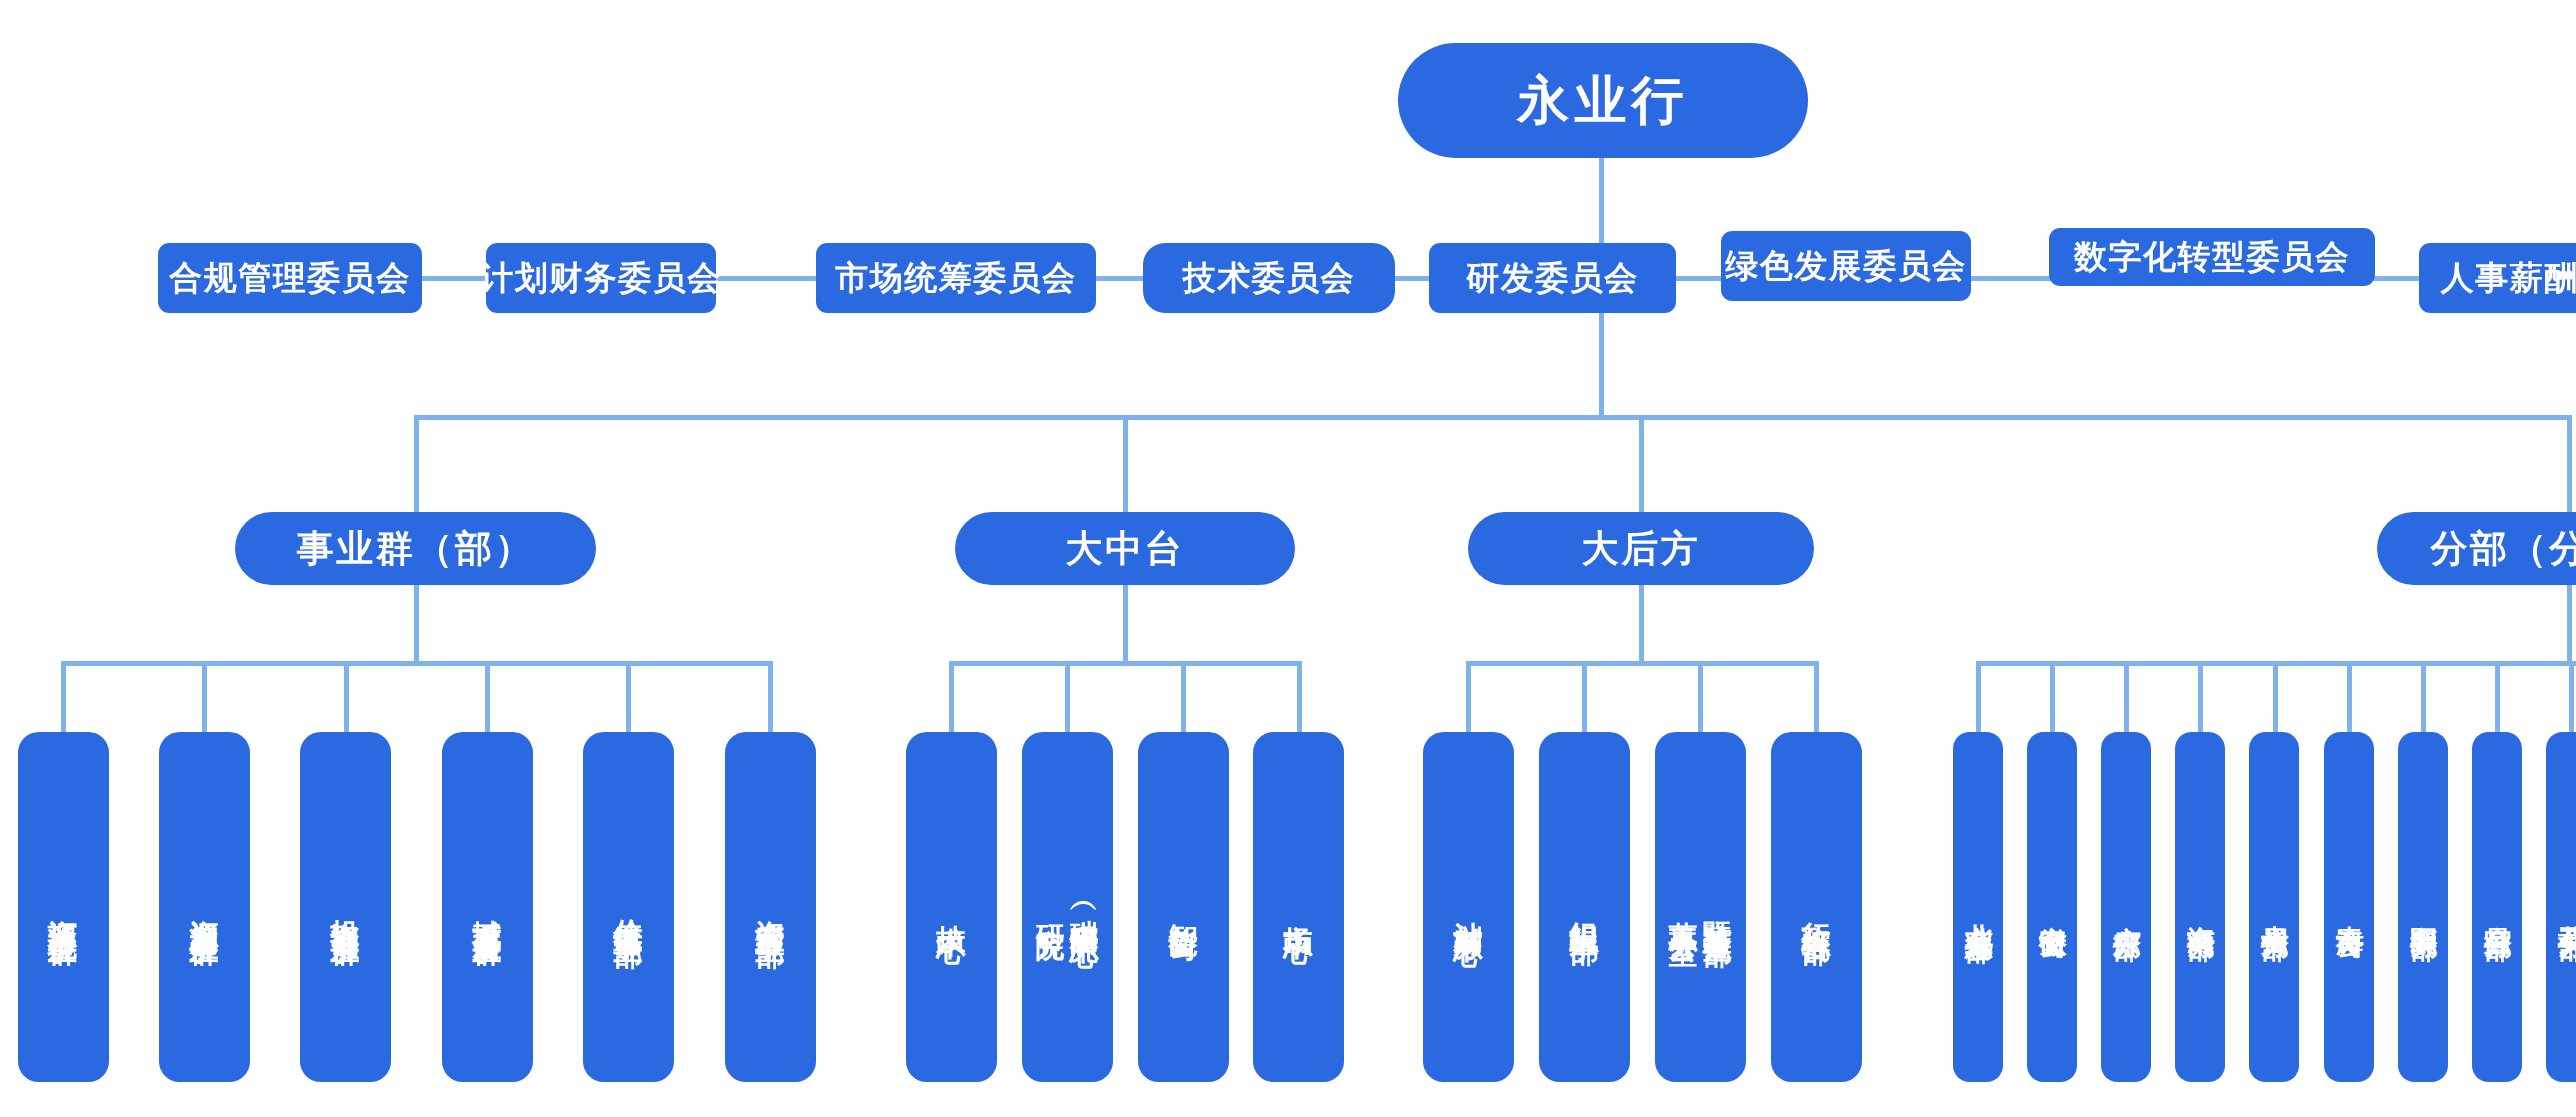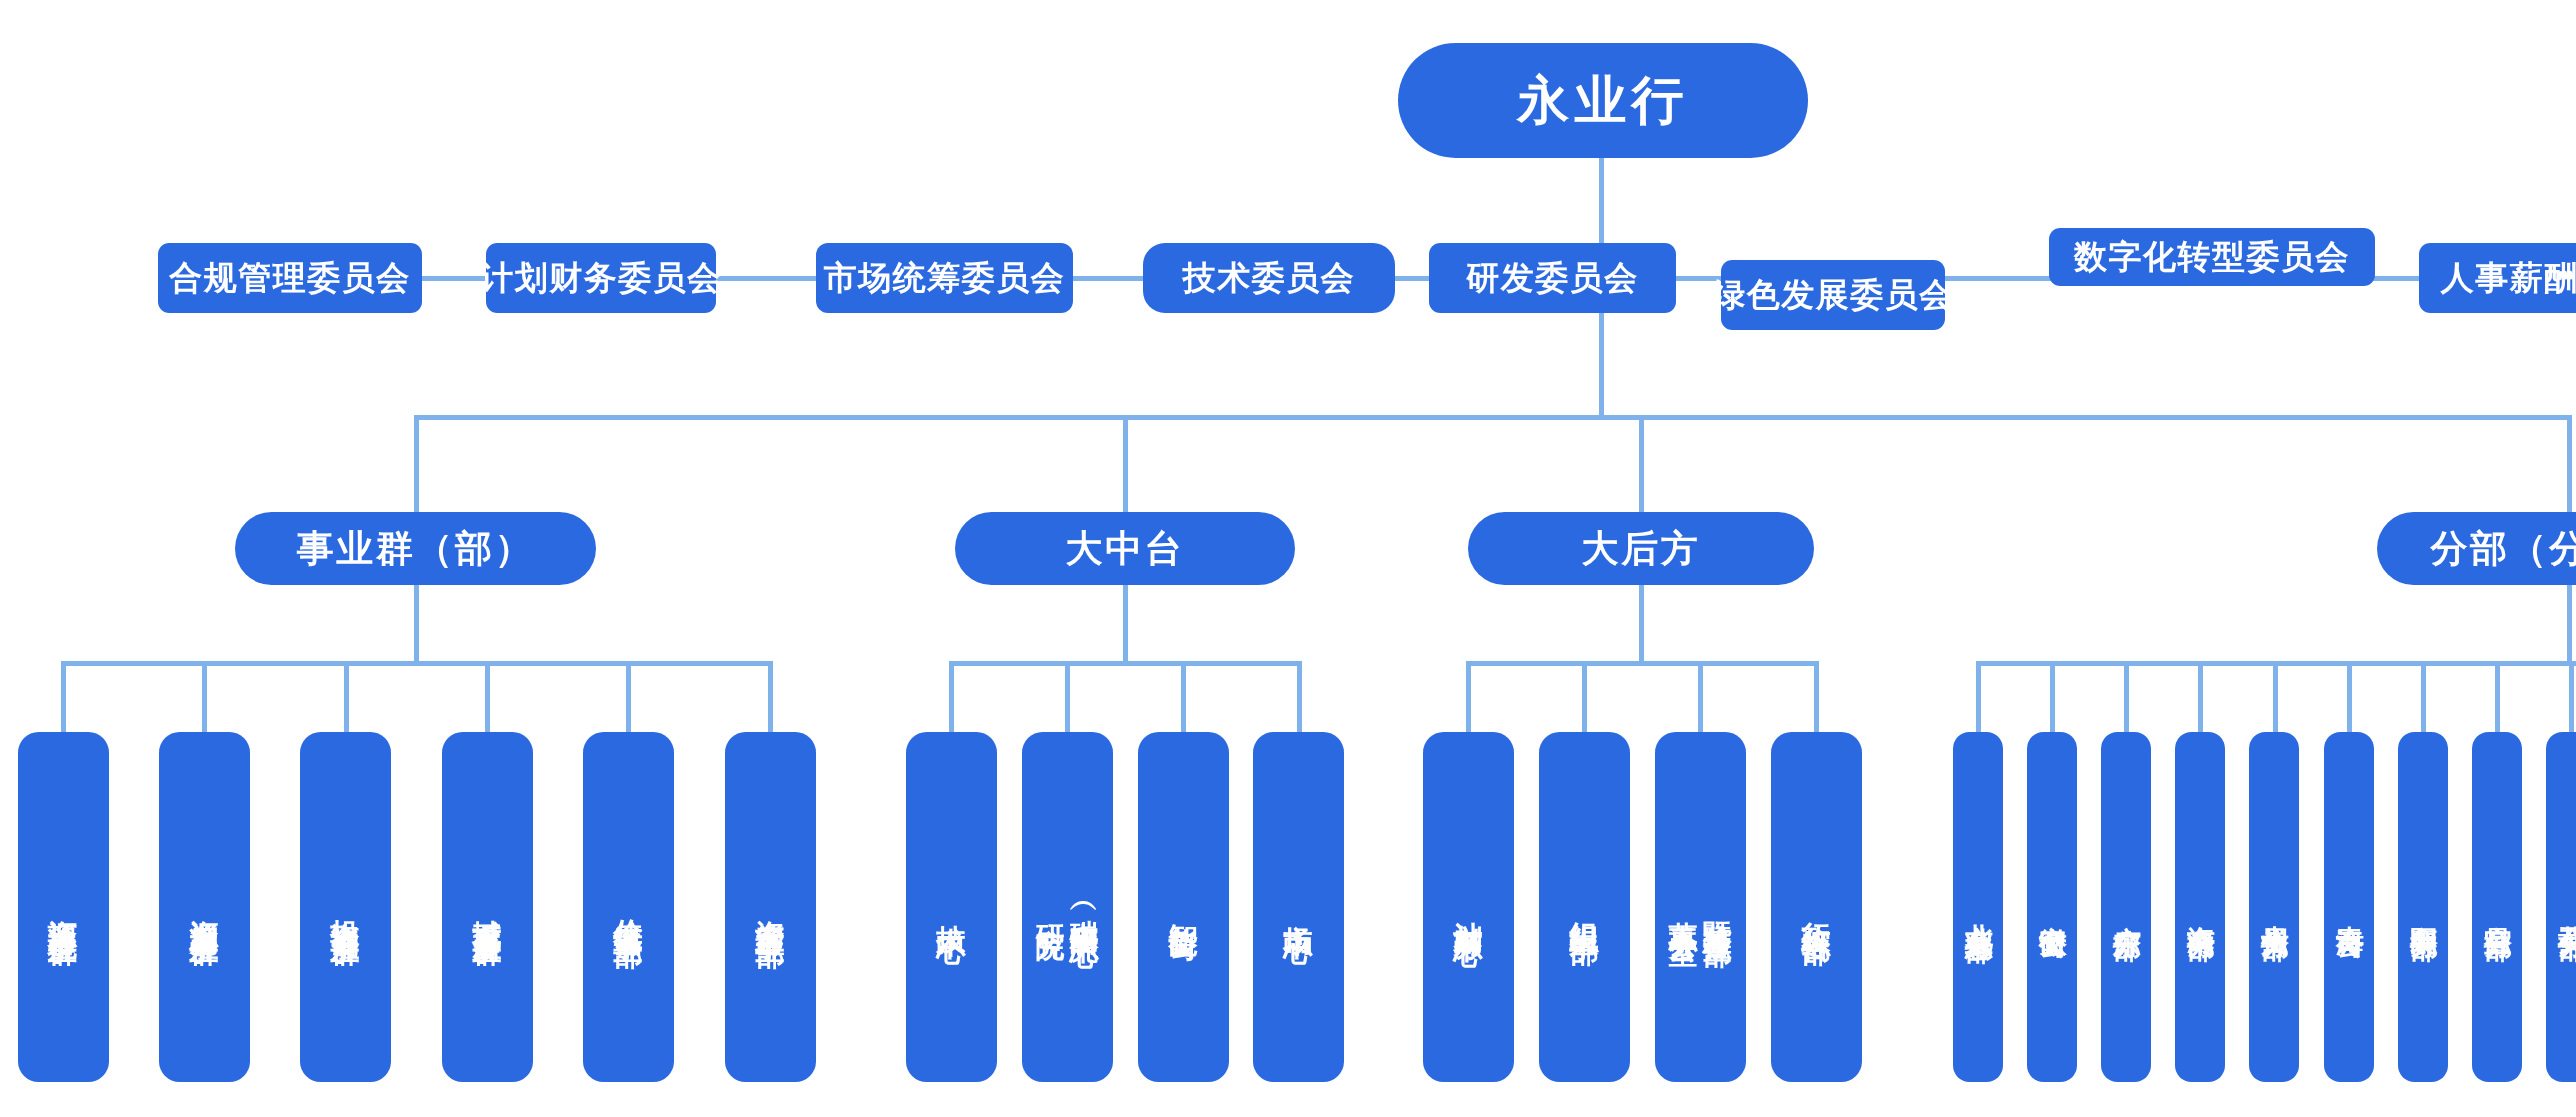--- a/index.html
+++ b/index.html
@@ -86,24 +86,24 @@
       <div class="line" style="left: 2273px; top: 661px; width: 4.6px; height: 71px;"></div>
       <div class="line" style="left: 2347px; top: 661px; width: 4.6px; height: 71px;"></div>
       <div class="line" style="left: 2421px; top: 661px; width: 4.6px; height: 71px;"></div>
       <div class="line" style="left: 2495px; top: 661px; width: 4.6px; height: 71px;"></div>
       <div class="line" style="left: 2569px; top: 661px; width: 4.6px; height: 71px;"></div>
     </div>
   <div class="box root-node" style="left:1398px; top:43px; width:410px; height:115px;">永业行</div>
   <div id="node-layer">
       <div class="box committee" style="left: 158px; top: 243px; width: 264px; height: 70px;">合规管理委员会</div>
       <div class="box committee" style="left: 486px; top: 243px; width: 230px; height: 70px;">计划财务委员会</div>
-      <div class="box committee" style="left: 816px; top: 243px; width: 257px; height: 70px; border-radius: 12px;">市场统筹委员会</div>
+      <div class="box committee" style="left: 816px; top: 243px; width: 280px; height: 70px;">市场统筹委员会</div>
       <div class="box committee" style="left: 1143px; top: 243px; width: 252px; height: 70px; border-radius: 22px;">技术委员会</div>
       <div class="box committee" style="left: 1429px; top: 243px; width: 247px; height: 70px;">研发委员会</div>
-      <div class="box committee" style="left: 1721px; top: 260px; width: 224px; height: 70px;">绿色发展委员会</div>
+      <div class="box committee" style="left: 1721px; top: 231px; width: 250px; height: 70px;">绿色发展委员会</div>
       <div class="box committee" style="left: 2049px; top: 228px; width: 326px; height: 58px;">数字化转型委员会</div>
       <div class="box committee" style="left: 2419px; top: 243px; width: 285px; height: 70px;">人事薪酬委员会</div>
       <div class="box pill" style="left: 235px; top: 512px; width: 361px; height: 73px;">事业群（部）</div>
       <div class="box pill" style="left: 955px; top: 512px; width: 340px; height: 73px;">大中台</div>
       <div class="box pill" style="left: 1468px; top: 512px; width: 346px; height: 73px;">大后方</div>
       <div class="box pill" style="left: 2377px; top: 512px; width: 384px; height: 73px;">分部（分公司）</div>
       <div class="box dept" style="left: 17.5px; top: 732px; width: 91px; height: 350px;">
         <span class="vtext">资源环境事业群</span>
       </div>
       <div class="box dept" style="left: 159px; top: 732px; width: 91px; height: 350px;">

